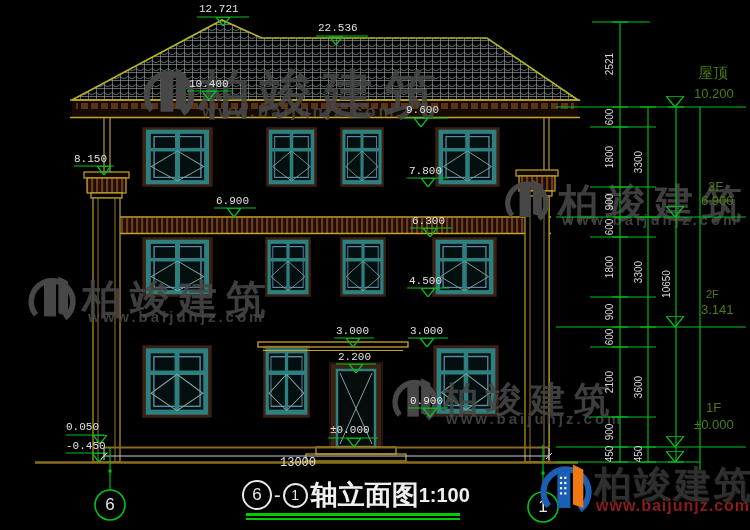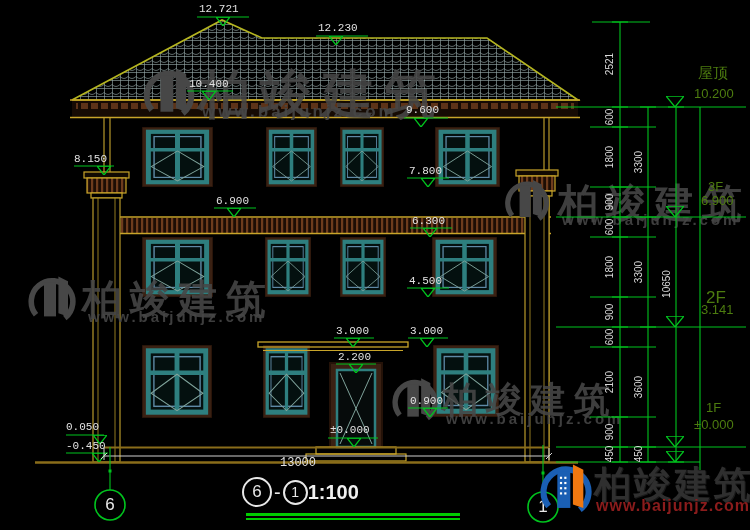--- a/index.html
+++ b/index.html
@@ -288,21 +288,21 @@
     <circle cx="543" cy="507" r="15" stroke-width="1.6"></circle>
   </g>
 
   <g>
     <rect x="246" y="513" width="214" height="3" fill="#00cc00"></rect>
     <rect x="246" y="518" width="214" height="2" fill="#00cc00"></rect>
   </g>
 </svg>
 
 <div class="t" style="left:199px;top:3px;width:48px">12.721</div>
-<div class="t" style="left:318px;top:22px;width:48px">12.230</div>
+<div class="t" style="left:318px;top:22px;width:48px">22.536</div>
 <div class="t" style="left:189px;top:78px;width:44px">10.400</div>
 <div class="t" style="left:406px;top:104px;width:40px">9.600</div>
 <div class="t" style="left:74px;top:153px;width:40px">8.150</div>
 <div class="t" style="left:409px;top:165px;width:38px">7.800</div>
 <div class="t" style="left:216px;top:195px;width:38px">6.900</div>
 <div class="t" style="left:412px;top:215px;width:25px">6.300</div>
 <div class="t" style="left:409px;top:275px;width:38px">4.500</div>
 <div class="t" style="left:336px;top:325px;width:36px">3.000</div>
 <div class="t" style="left:410px;top:325px;width:36px">3.000</div>
 <div class="t" style="left:338px;top:351px;width:36px">2.200</div>
@@ -325,34 +325,35 @@
 <div class="vdim" style="left:617px;top:156px">3300</div>
 <div class="vdim" style="left:617px;top:266px">3300</div>
 <div class="vdim" style="left:617px;top:381px">3600</div>
 <div class="vdim" style="left:617px;top:448px">450</div>
 <div class="vdim" style="left:645px;top:278px">10650</div>
 
 <div class="flag" style="left:698px;top:64px;font-size:15px">屋顶</div>
 <div class="flag" style="left:694px;top:86px;font-size:13px">10.200</div>
 <div class="flag" style="left:708px;top:179px;font-size:13px">3F</div>
 <div class="flag" style="left:701px;top:193px;font-size:13px">6.900</div>
-<div class="flag" style="left:706px;top:288px;font-size:17px">2F</div>
+<div class="flag" style="left:706px;top:288px;font-size:11px">2F</div>
 <div class="flag" style="left:701px;top:302px;font-size:13px">3.141</div>
 <div class="flag" style="left:706px;top:400px;font-size:13px">1F</div>
 <div class="flag" style="left:694px;top:417px;font-size:13px">±0.000</div>
 
 <div class="t" style="left:280px;top:457px;width:64px;font-size:12px">13000</div>
 
 <div class="axisnum" style="left:98px;top:495px;width:24px">6</div>
 <div class="axisnum" style="left:531px;top:497px;width:24px">1</div>
 
 <div class="title-row">
   <span class="bub big">6</span>
   <span style="font-size:20px;margin:0 2px;color:#e8e8e8">-</span>
   <span class="bub small">1</span>
+  <span style="font-size:27px;font-weight:bold;margin-left:3px;color:#f0f0f0">轴立面图</span>
   <span style="font-size:20px;font-weight:bold;color:#f0f0f0">1:100</span>
 </div>
 
 <div>
   <svg style="left:540px;top:456px" width="52" height="64" viewBox="0 0 60 70">
     <path d="M10 56 A26 26 0 1 1 46 60" fill="none" stroke="#1a5fb4" stroke-width="7"></path>
     <rect x="20" y="16" width="15" height="42" fill="#1a5fb4"></rect>
     <g fill="#fff">
           <rect x="23" y="22" width="2.5" height="2.5"></rect>
           <rect x="28" y="22" width="2.5" height="2.5"></rect>

